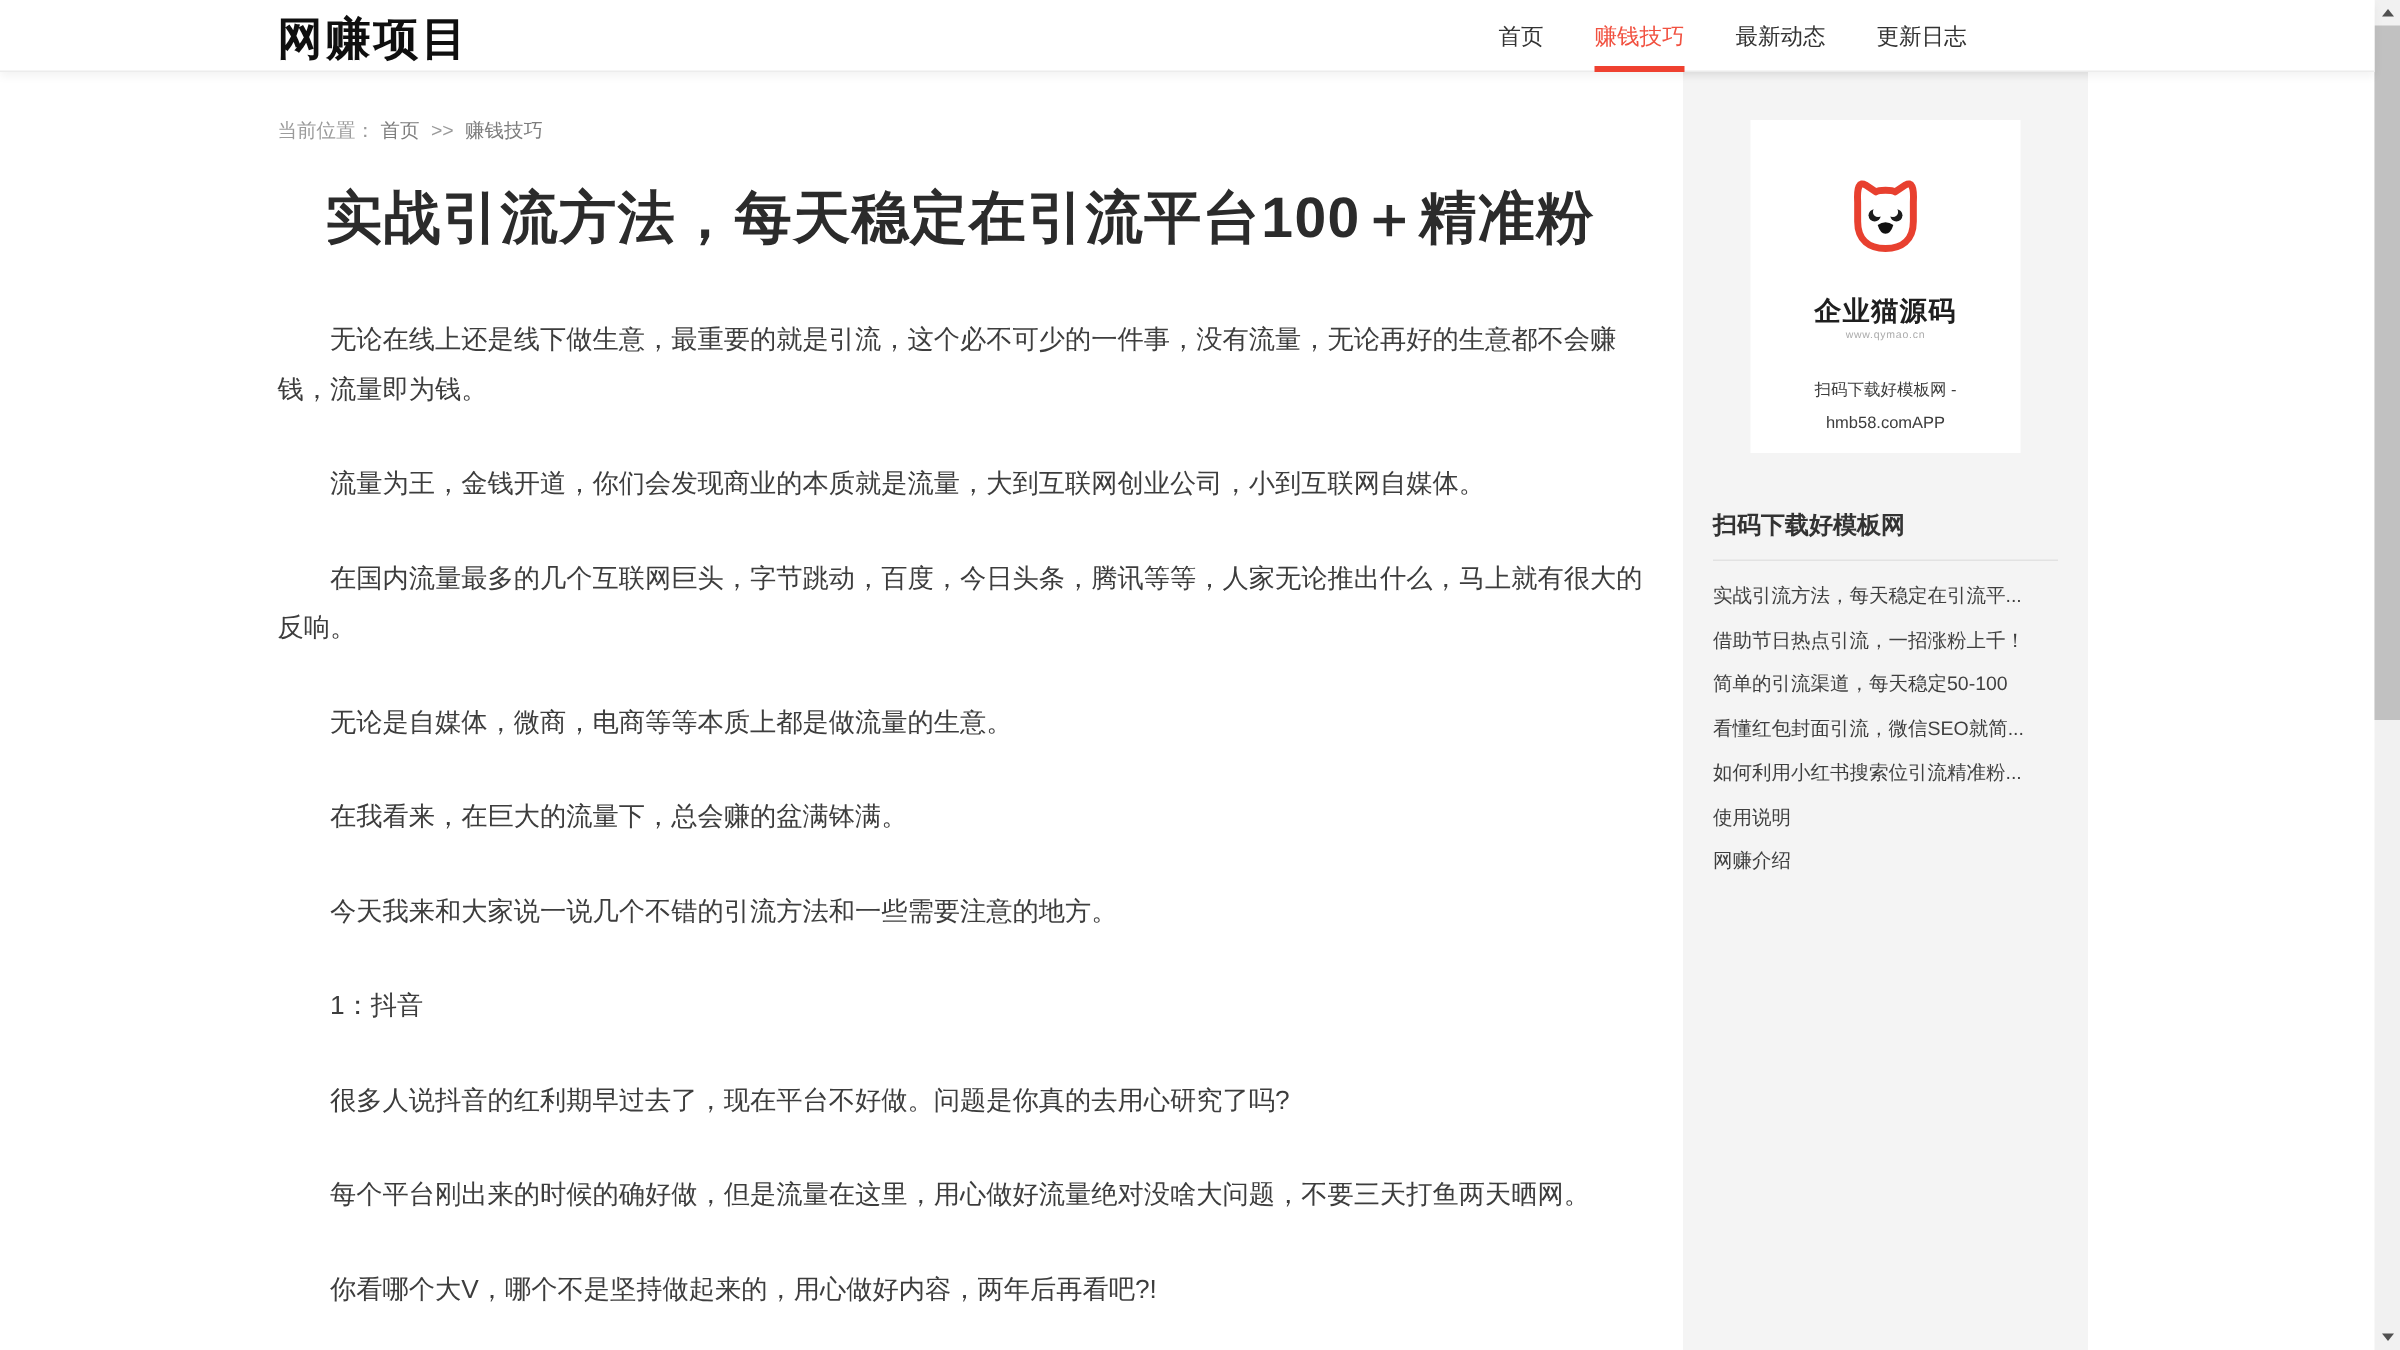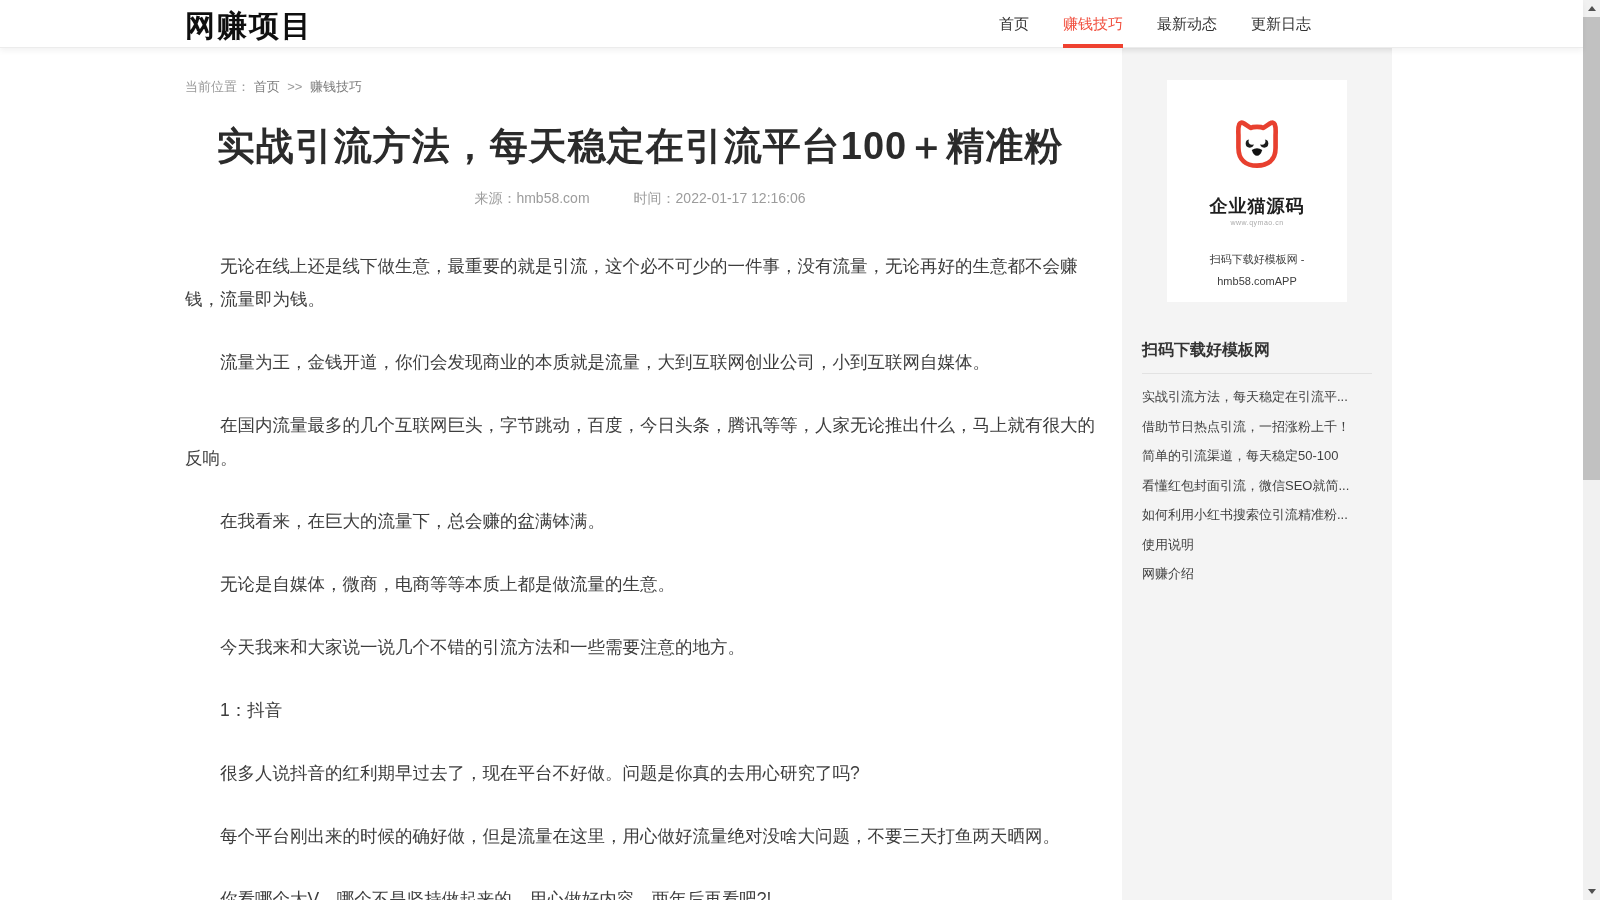--- a/index.html
+++ b/index.html
@@ -84,31 +84,27 @@
   <div class="main">
     <div class="breadcrumb">
       <span>当前位置：</span>
       <a>首页</a>
       <span class="bc-sep">&gt;&gt;</span>
       <a>赚钱技巧</a>
     </div>
 
     <h1 class="article-title">实战引流方法，每天稳定在引流平台100＋精准粉</h1>
 
-    <div class="article-meta">
-      <span><span>来源：</span><span>hmb58.com</span></span>
-      <span><span>时间：</span><span>2022-01-17 12:16:06</span></span>
-    </div>
 
     <div class="article-body">
       <p>无论在线上还是线下做生意，最重要的就是引流，这个必不可少的一件事，没有流量，无论再好的生意都不会赚钱，流量即为钱。</p>
       <p>流量为王，金钱开道，你们会发现商业的本质就是流量，大到互联网创业公司，小到互联网自媒体。</p>
       <p>在国内流量最多的几个互联网巨头，字节跳动，百度，今日头条，腾讯等等，人家无论推出什么，马上就有很大的反响。</p>
+      <p>无论是自媒体，微商，电商等等本质上都是做流量的生意。</p>
       <p>在我看来，在巨大的流量下，总会赚的盆满钵满。</p>
-      <p>无论是自媒体，微商，电商等等本质上都是做流量的生意。</p>
       <p>今天我来和大家说一说几个不错的引流方法和一些需要注意的地方。</p>
       <p>1：抖音</p>
       <p>很多人说抖音的红利期早过去了，现在平台不好做。问题是你真的去用心研究了吗?</p>
       <p>每个平台刚出来的时候的确好做，但是流量在这里，用心做好流量绝对没啥大问题，不要三天打鱼两天晒网。</p>
       <p>你看哪个大V，哪个不是坚持做起来的，用心做好内容，两年后再看吧?!</p>
     </div>
   </div>
 
   <div class="sidebar">
     <div class="promo-card">

